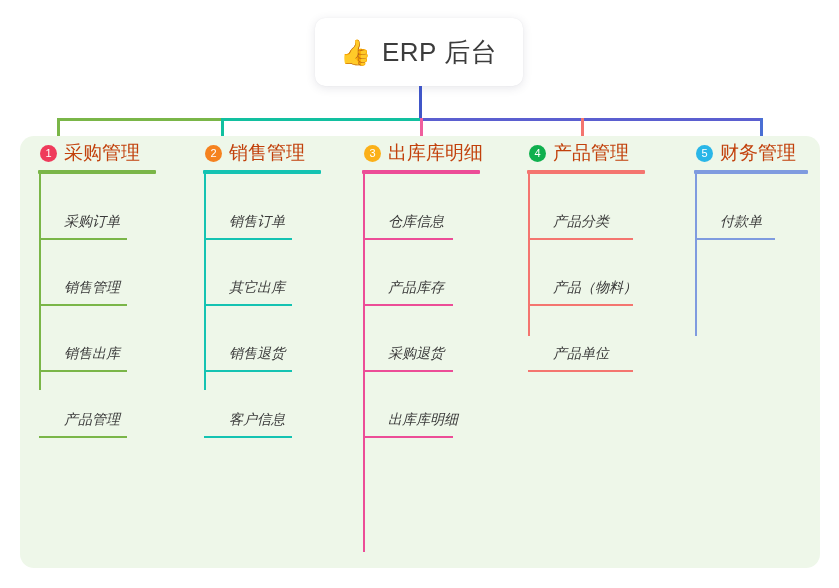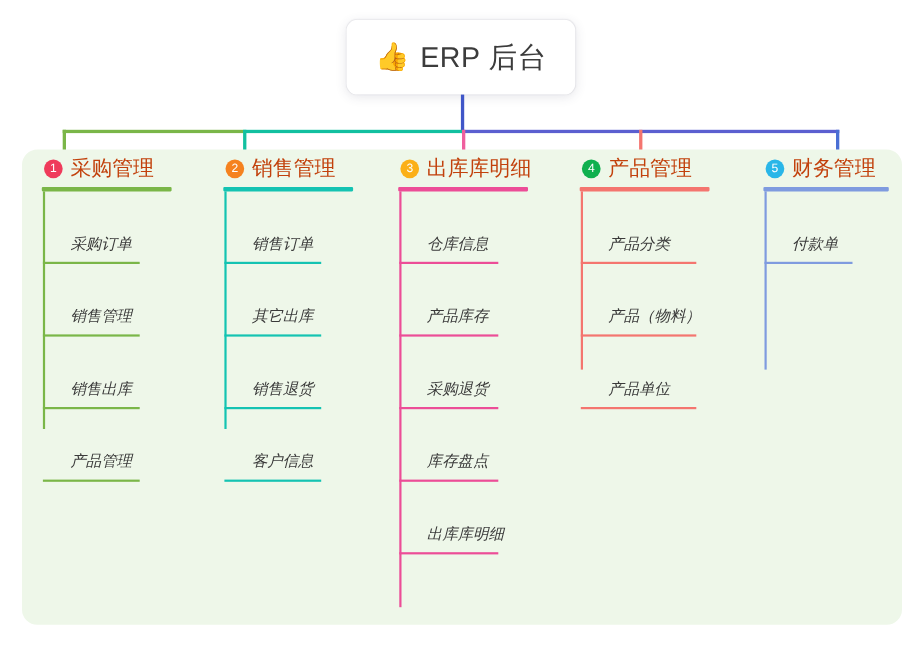--- a/index.html
+++ b/index.html
@@ -215,24 +215,20 @@
         </div>
         <div class="item">
           <span class="item-label">产品库存</span>
           <div class="item-rule" style="width: 90px; background: rgb(236, 77, 151);"></div>
         </div>
         <div class="item">
           <span class="item-label">采购退货</span>
           <div class="item-rule" style="width: 90px; background: rgb(236, 77, 151);"></div>
         </div>
         <div class="item">
-          <span class="item-label">库存盘点</span>
-          <div class="item-rule" style="width: 90px; background: rgb(236, 77, 151);"></div>
-        </div>
-        <div class="item">
           <span class="item-label">出库库明细</span>
           <div class="item-rule" style="width: 90px; background: rgb(236, 77, 151);"></div>
         </div>
       </div>
     </div>
     <div class="column" style="left: 527px;">
       <div class="col-header">
         <span class="badge" style="background: rgb(15, 176, 78);">4</span>
         <span class="col-title">产品管理</span>
       </div>

